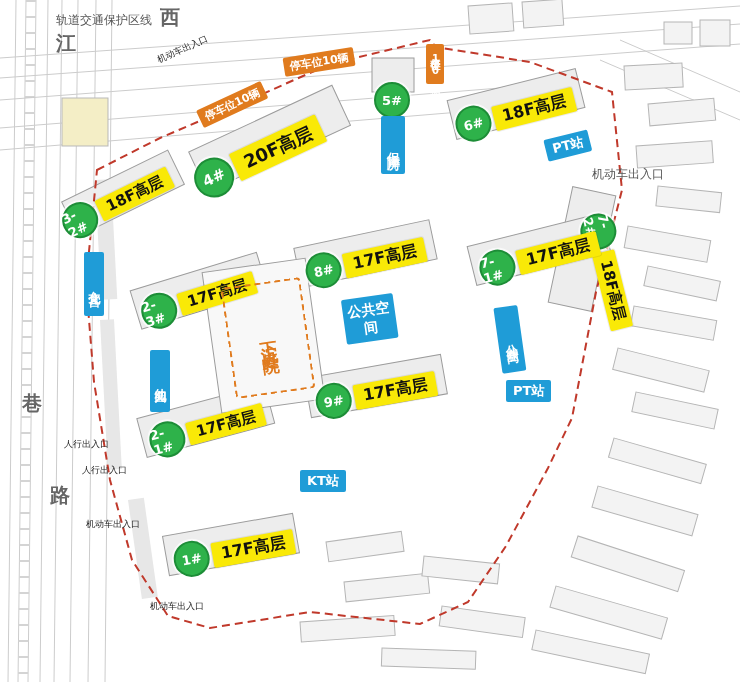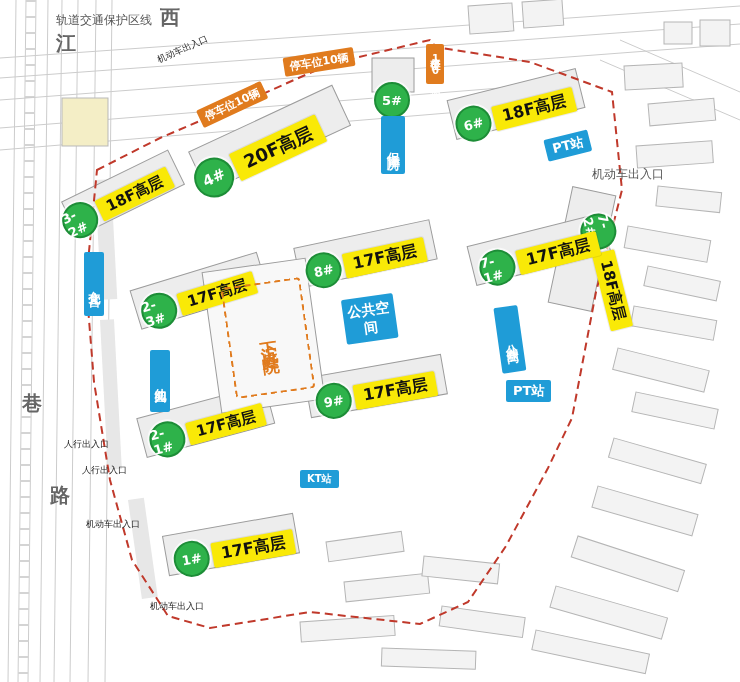--- a/index.html
+++ b/index.html
@@ -179,21 +179,21 @@
   <div class="blue v" style="left:381px;top:116px;width:24px;height:58px;font-size:13px">保障房</div>
 
   <div class="blue" style="left:546px;top:140px;padding:2px 7px;font-size:13px;transform:rotate(-14deg)">PT站</div>
 
   <div class="blue" style="left:344px;top:300px;width:52px;padding:5px 4px;font-size:14px;line-height:1.25;transform:rotate(-8deg)">公共空间</div>
 
   <div class="blue v" style="left:498px;top:308px;width:24px;height:66px;font-size:12px;transform:rotate(-8deg)">公共空间</div>
 
   <div class="blue" style="left:506px;top:380px;padding:2px 7px;font-size:13px">PT站</div>
 
-  <div class="blue" style="left:300px;top:470px;padding:2px 7px;font-size:10px">KT站</div>
+  <div class="blue" style="left:300px;top:470px;padding:2px 7px;font-size:13px">KT站</div>
 
   <div class="blue v" style="left:84px;top:252px;width:20px;height:64px;font-size:12px">文化宫</div>
 
   <div class="blue v" style="left:150px;top:350px;width:20px;height:62px;font-size:12px">幼儿园</div>
 
   <div class="orange" style="left:200px;top:110px;transform:rotate(-25deg)">停车位10辆</div>
   <div class="orange" style="left:284px;top:58px;transform:rotate(-9deg)">停车位10辆</div>
   <div class="orange v" style="left:426px;top:44px;font-size:10px">停车位10辆</div>
 
   <div class="courtyard" style="left:228px;top:282px;width:80px;height:112px;transform:rotate(-8deg)">

